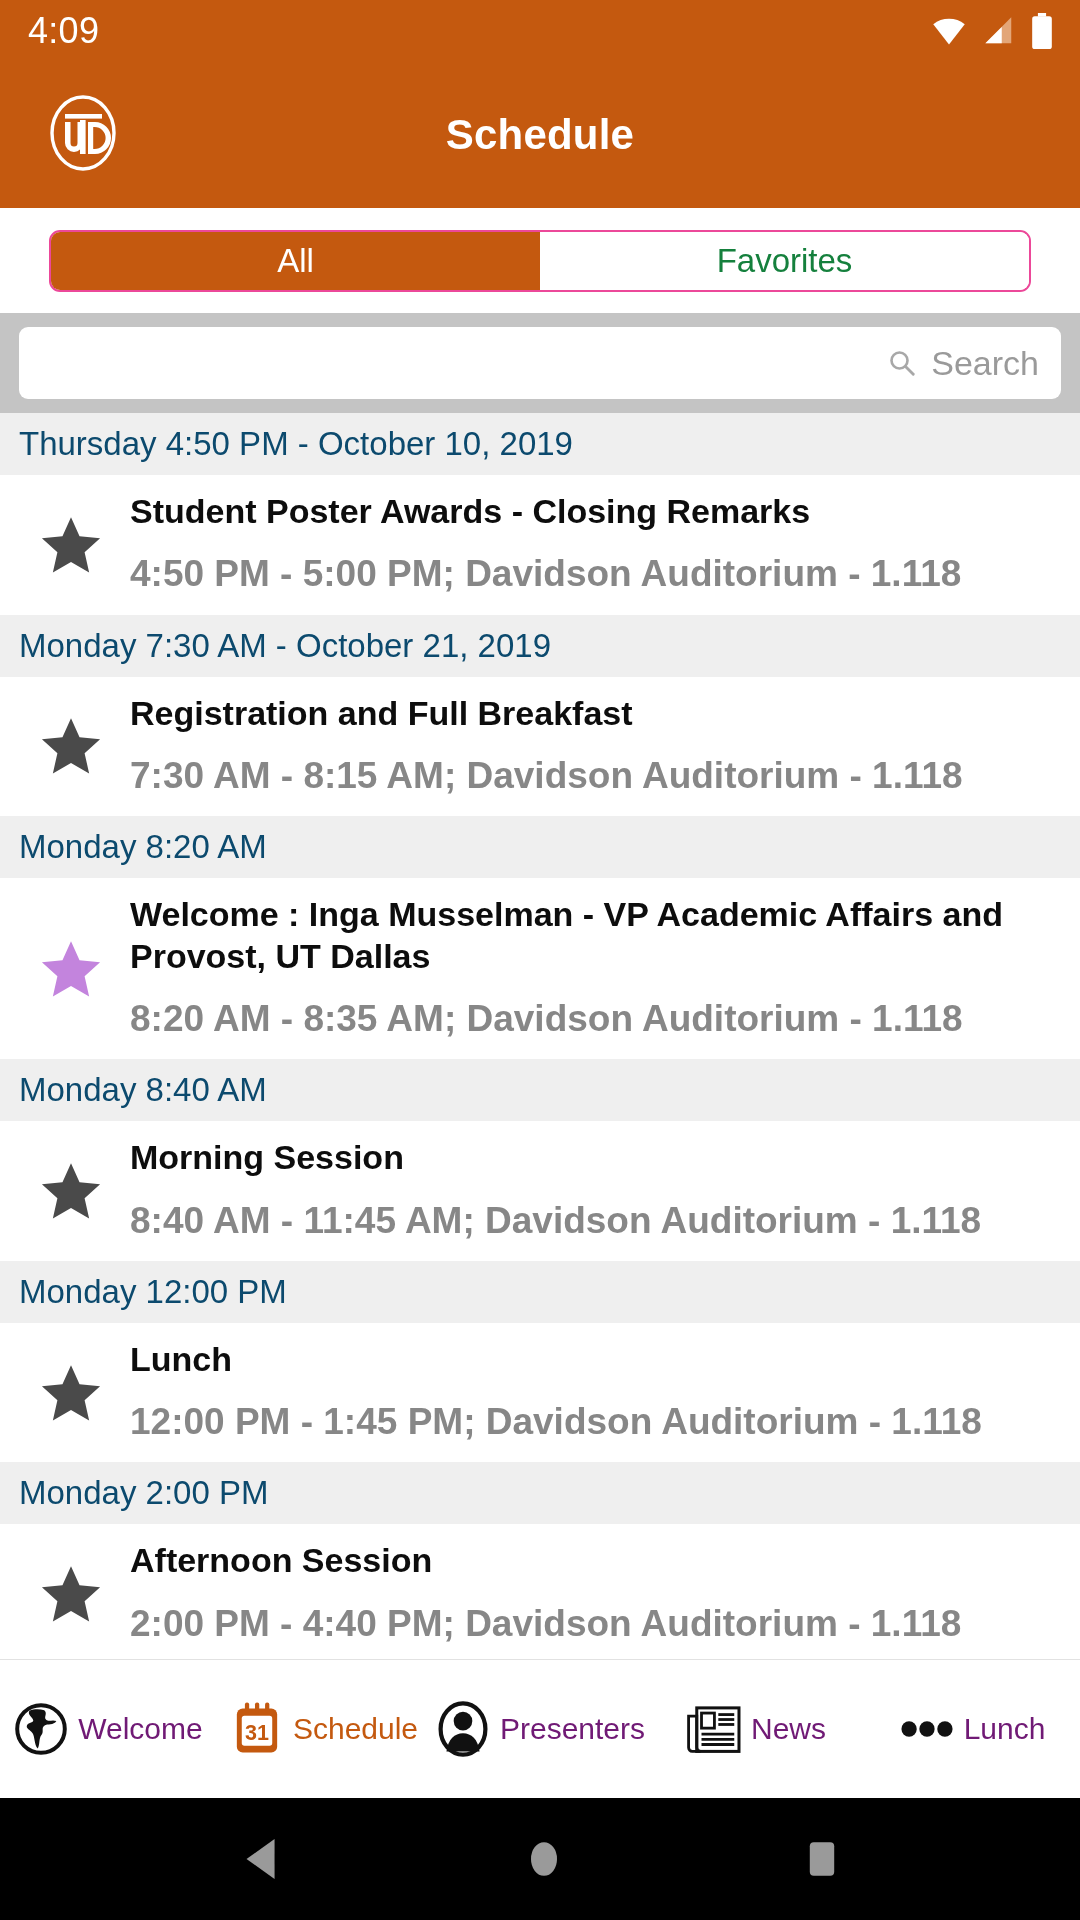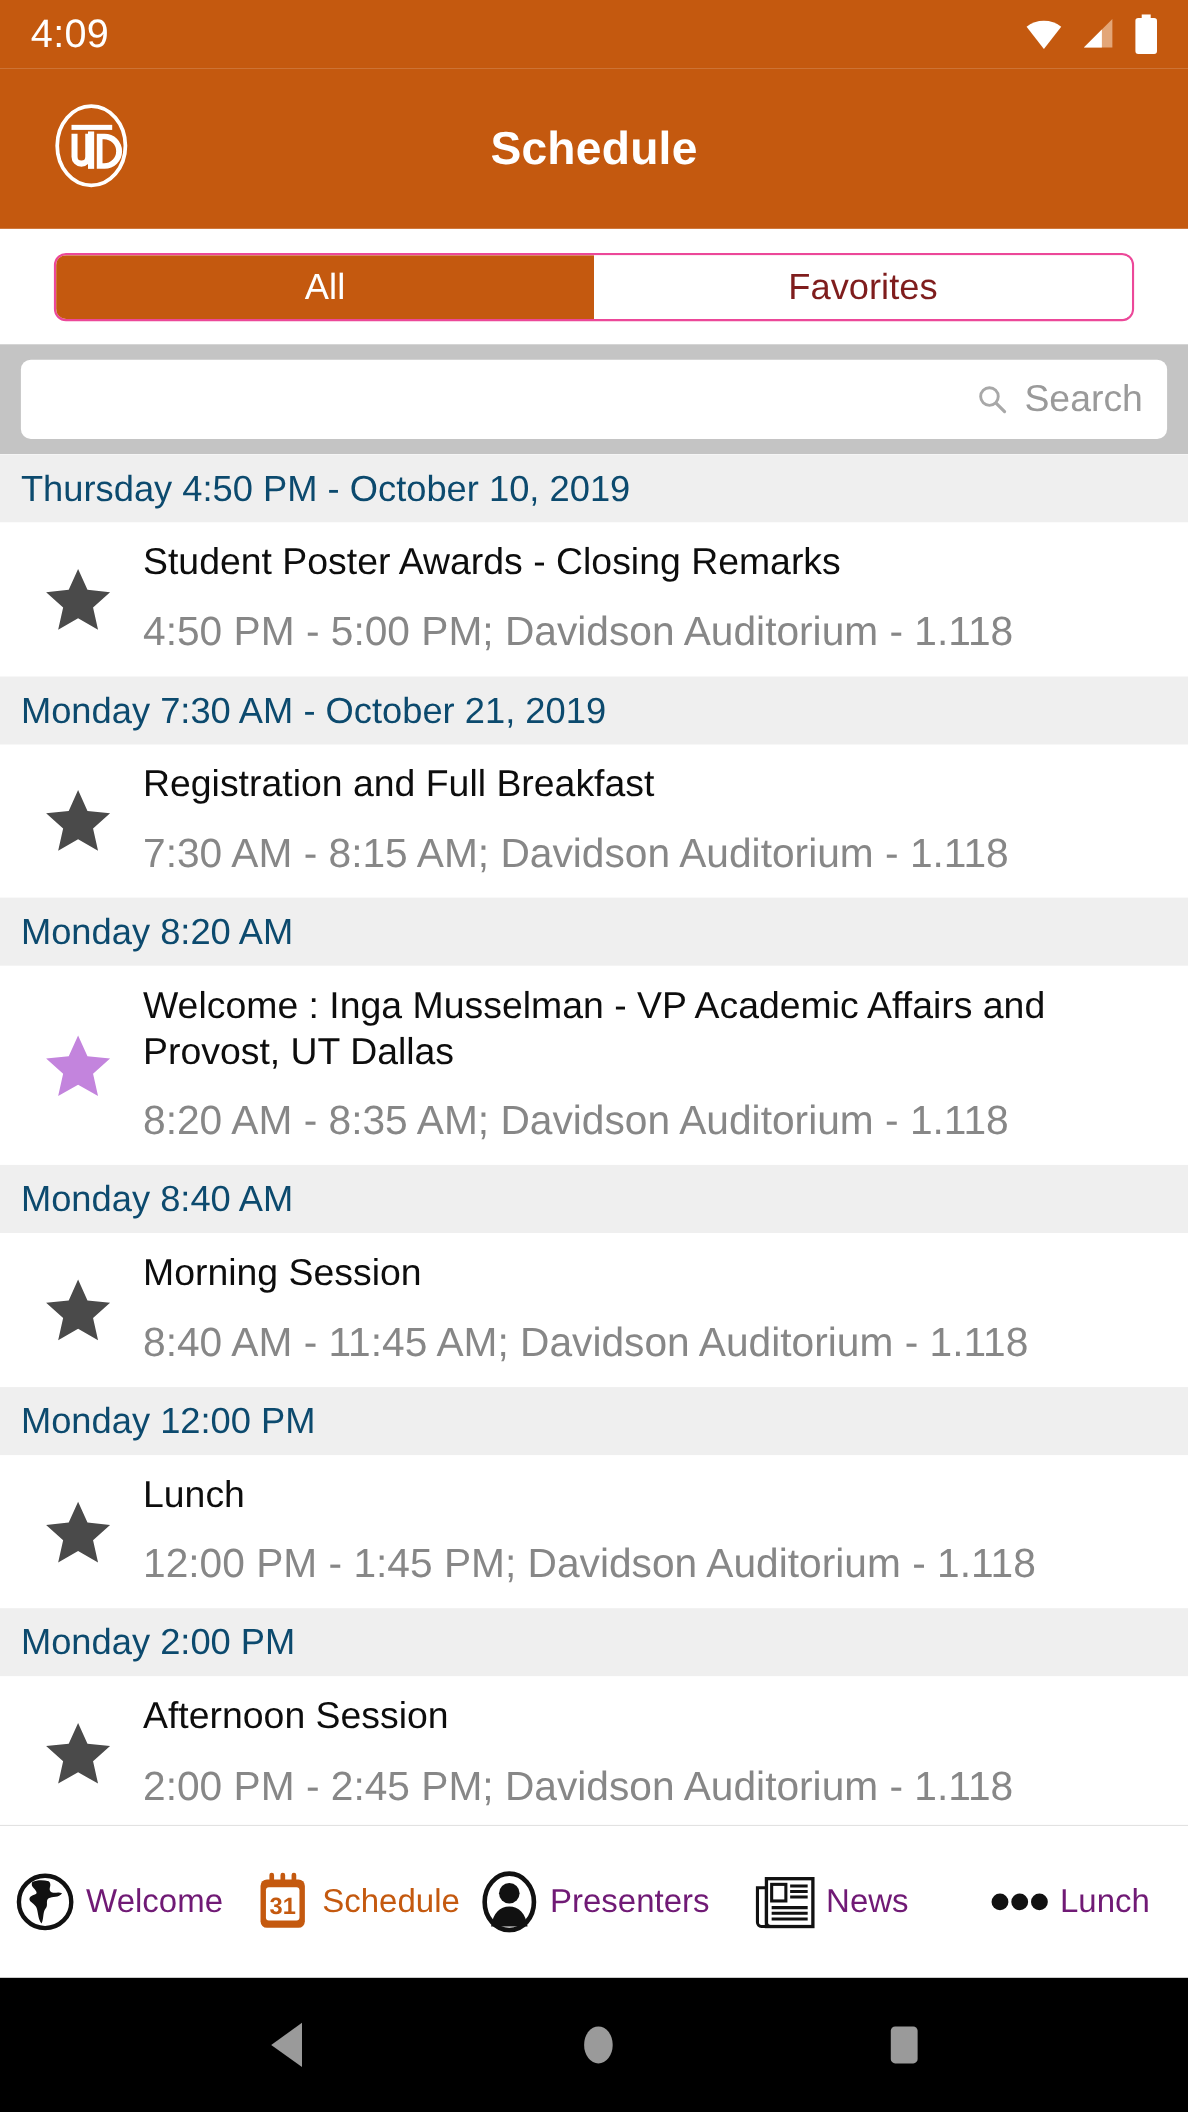--- a/index.html
+++ b/index.html
@@ -31,21 +31,21 @@
   }
 
   
   .segment-zone { flex:0 0 105px; background:#ffffff; display:flex; align-items:center; justify-content:center; }
   .segmented {
     width:982px; height:62px; display:flex;
     border:2px solid #ec4899; border-radius:11px; overflow:hidden;
   }
   .seg {
     flex:1; display:flex; align-items:center; justify-content:center;
-    font-size:33px; cursor:pointer; background:#ffffff; color:#7f1d1d;
+    font-size:33px; cursor:pointer; background:#ffffff; color:#15803d;
   }
   .seg.active { background:#C4590F; color:#ffffff; }
 
   
   .search-zone { flex:0 0 100px; background:#C4C4C4; display:flex; align-items:center; justify-content:center; }
   .search-box {
     width:1042px; height:72px; background:#ffffff; border-radius:9px;
     display:flex; align-items:center; padding:0 22px; gap:14px;justify-content:flex-end;
   }
   .search-text { font-size:34px; color:#9a9a9a; }
@@ -54,21 +54,21 @@
   .list { flex:1 1 auto; overflow:hidden; background:#ffffff; }
   .section-header {
     background:#efefef; height:62px; display:flex; align-items:center;
     padding-left:19px; font-size:33px; color:#0c4a6e;
   }
   .event-row {
     background:#ffffff; display:flex; align-items:center;
     padding:16px 20px 16px 19px; gap:8px; min-height:100px;
   }
   .star-cell { flex:0 0 103px; display:flex; align-items:center; justify-content:center; }
-  .event-text { flex:1 1 auto; display:flex; flex-direction:column; justify-content:center; }
+  .event-text { flex:1 1 auto; display:flex; flex-direction:column; justify-content:center;font-weight:bold; }
   .event-title { font-size:34px; color:#0d0d0d; line-height:1.22; }
   .event-sub { font-size:37px; color:#878787; line-height:1.3; margin-top:18px; }
 
   
   .bottomnav {
     flex:0 0 139px; background:#ffffff; display:flex; align-items:center;
     border-top:1px solid #e2e2e2;
   }
   .nav-item {
     flex:1; display:flex; flex-direction:row; align-items:center;
@@ -200,21 +200,21 @@
       </div>
       <div class="section-header">Monday 2:00 PM</div>
       <div class="event-row">
         <div class="star-cell">
           <svg width="64" height="62" viewBox="0 0 24 23">
             <path d="M12 1.1 L15.2 8.2 L22.9 9 L17.1 14.2 L18.8 21.8 L12 17.9 L5.2 21.8 L6.9 14.2 L1.1 9 L8.8 8.2 Z" fill="#4a4a4a"></path>
           </svg>
         </div>
         <div class="event-text">
           <div class="event-title">Afternoon Session</div>
-          <div class="event-sub">2:00 PM - 2:45 PM; Davidson Auditorium - 1.118</div>
+          <div class="event-sub">2:00 PM - 4:40 PM; Davidson Auditorium - 1.118</div>
         </div>
       </div>
     </div>
 
   <div class="bottomnav">
 
     <div class="nav-item">
       <span class="nav-icon">
         <svg width="56" height="56" viewBox="0 0 24 24">
           <circle cx="12" cy="12" r="10.2" fill="none" stroke="#111" stroke-width="1.7"></circle>

